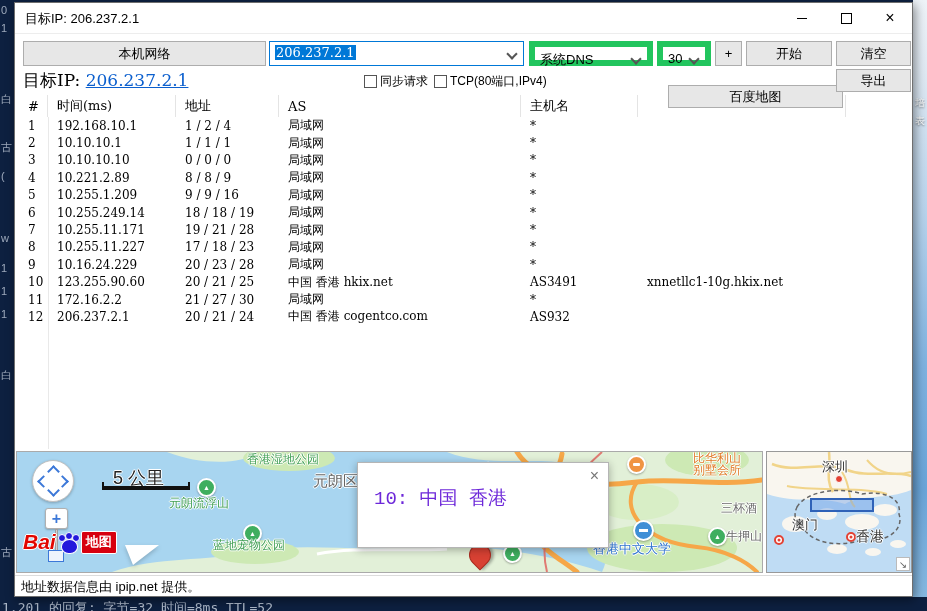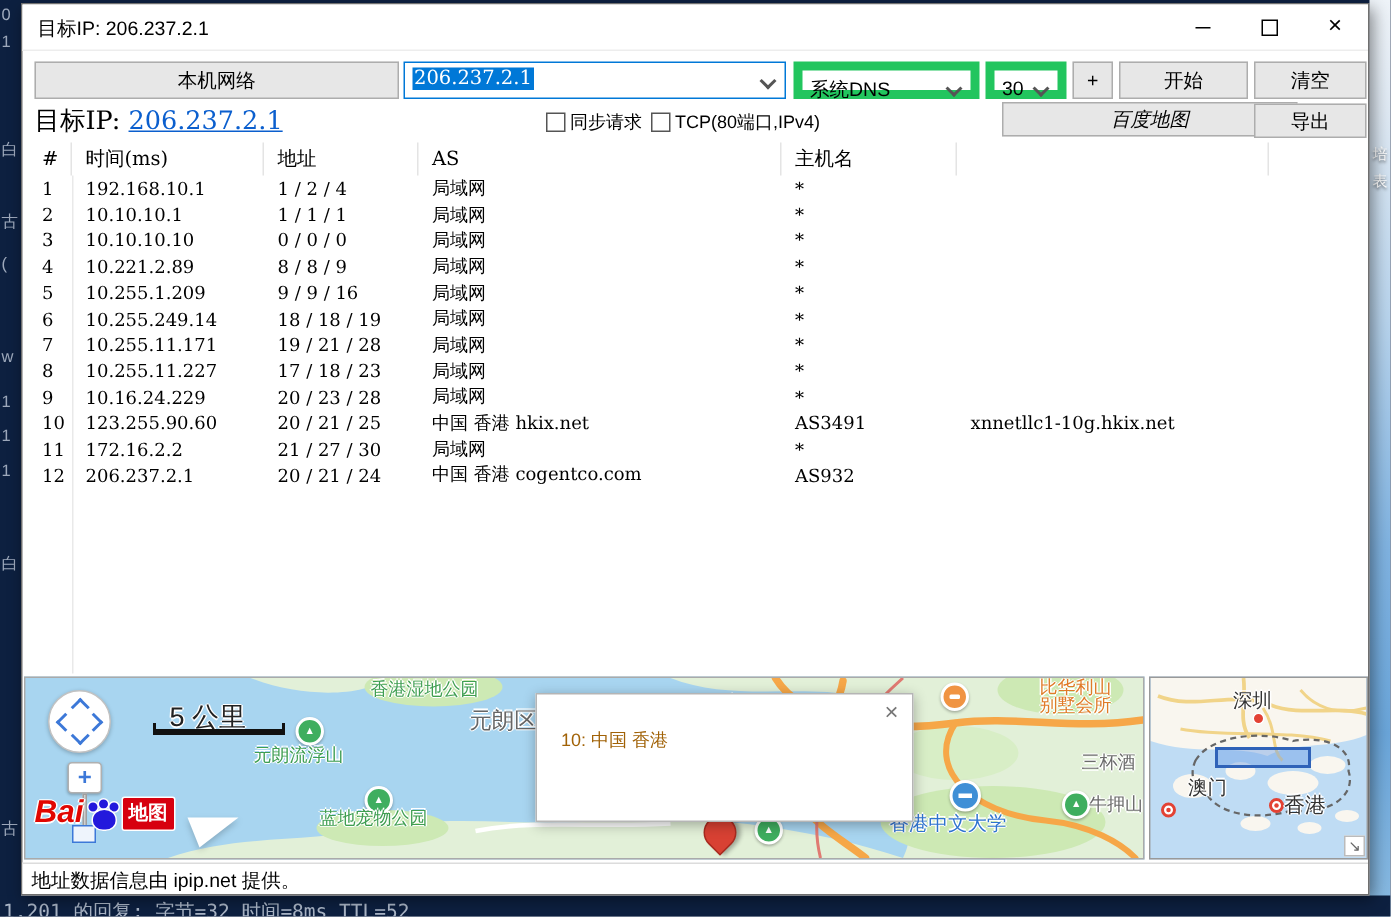--- a/index.html
+++ b/index.html
@@ -29,21 +29,21 @@
   .glyph-max{width:9px;height:9px;border:1px solid #000;display:block;}
   .glyph-close{font-size:16px;line-height:16px;color:#000;}
 
   
   .btn{position:absolute;height:25px;background:#e7e7e7;border:1px solid #adadad;box-sizing:border-box;
     display:flex;align-items:center;justify-content:center;font-size:13px;color:#000;}
   .btn-local{left:8px;top:38px;width:243px;}
   .btn-plus{left:700px;top:38px;width:27px;}
   .btn-start{left:731px;top:38px;width:86px;}
   .btn-clear{left:821px;top:38px;width:75px;}
-  .btn-baidumap{left:653px;top:65px;width:197px;height:23px;font-style:italic;}
+  .btn-baidumap{left:653px;top:82px;width:175px;height:23px;}
   .btn-export{left:821px;top:66px;width:75px;height:23px;}
 
   .combo{position:absolute;top:38px;height:25px;background:#fff;border:6px solid #22c55e;box-sizing:border-box;font-size:13px;}
   .combo .val{position:absolute;left:5px;top:4px;white-space:nowrap;}
   .chev{position:absolute;right:7px;top:8px;width:6px;height:6px;border-right:2px solid #555;border-bottom:2px solid #555;transform:rotate(45deg);}
   .combo-ip{left:254px;width:255px;border:1px solid #0078d7;}
   .combo-ip .val{font-family:"DejaVu Serif",serif;background:#0078d7;color:#fff;padding:0 1px;top:3px;font-size:13px;}
   .combo-dns{left:514px;width:124px;}
   .combo-hops{left:642px;width:54px;}
 
@@ -80,21 +80,21 @@
     box-shadow:0 1px 2px rgba(0,0,0,.3);display:flex;align-items:center;justify-content:center;}
   .poi-orange i{display:block;width:7px;height:3px;background:#fff;border-radius:1px;}
   .poi-blue{position:absolute;width:17px;height:17px;border-radius:50%;background:#3f8fd6;border:2px solid #fff;
     box-shadow:0 1px 2px rgba(0,0,0,.3);display:flex;align-items:center;justify-content:center;}
   .poi-blue i{display:block;width:9px;height:3px;background:#fff;}
   .pin-red{position:absolute;left:452px;top:92px;width:20px;height:20px;background:#d84133;border:1px solid #a92a1f;
     border-radius:50% 50% 50% 0;transform:rotate(-45deg);box-shadow:2px 2px 3px rgba(0,0,0,.3);}
   
   .popup{position:absolute;left:340px;top:10px;width:250px;height:84px;background:#fff;border:1px solid #b5b5b5;
     box-shadow:0 2px 8px rgba(0,0,0,.3);}
-  .popup-text{position:absolute;left:16px;top:22px;font-size:12px;color:#a16207;}
+  .popup-text{position:absolute;left:16px;top:22px;font-size:19px;color:#6d28d9;font-family:Liberation Mono, monospace;}
   .popup-close{position:absolute;right:9px;top:4px;font-size:16px;color:#777;cursor:default;}
   .popup-tail{position:absolute;left:108px;top:93px;width:0;height:0;
     border-left:8px solid transparent;border-right:26px solid transparent;border-top:20px solid #fff;
     filter:drop-shadow(0 2px 2px rgba(0,0,0,.2));}
   
   .pan{position:absolute;left:15px;top:8px;width:42px;height:42px;border-radius:50%;background:#fff;border:1px solid #c2c2c2;
     box-shadow:0 1px 3px rgba(0,0,0,.25);box-sizing:border-box;}
   .pan i{position:absolute;width:7px;height:7px;border-left:2px solid #3c78d8;border-top:2px solid #3c78d8;}
   .pan .n{left:16px;top:6px;transform:rotate(45deg);}
   .pan .w{left:6px;top:16px;transform:rotate(-45deg);}

